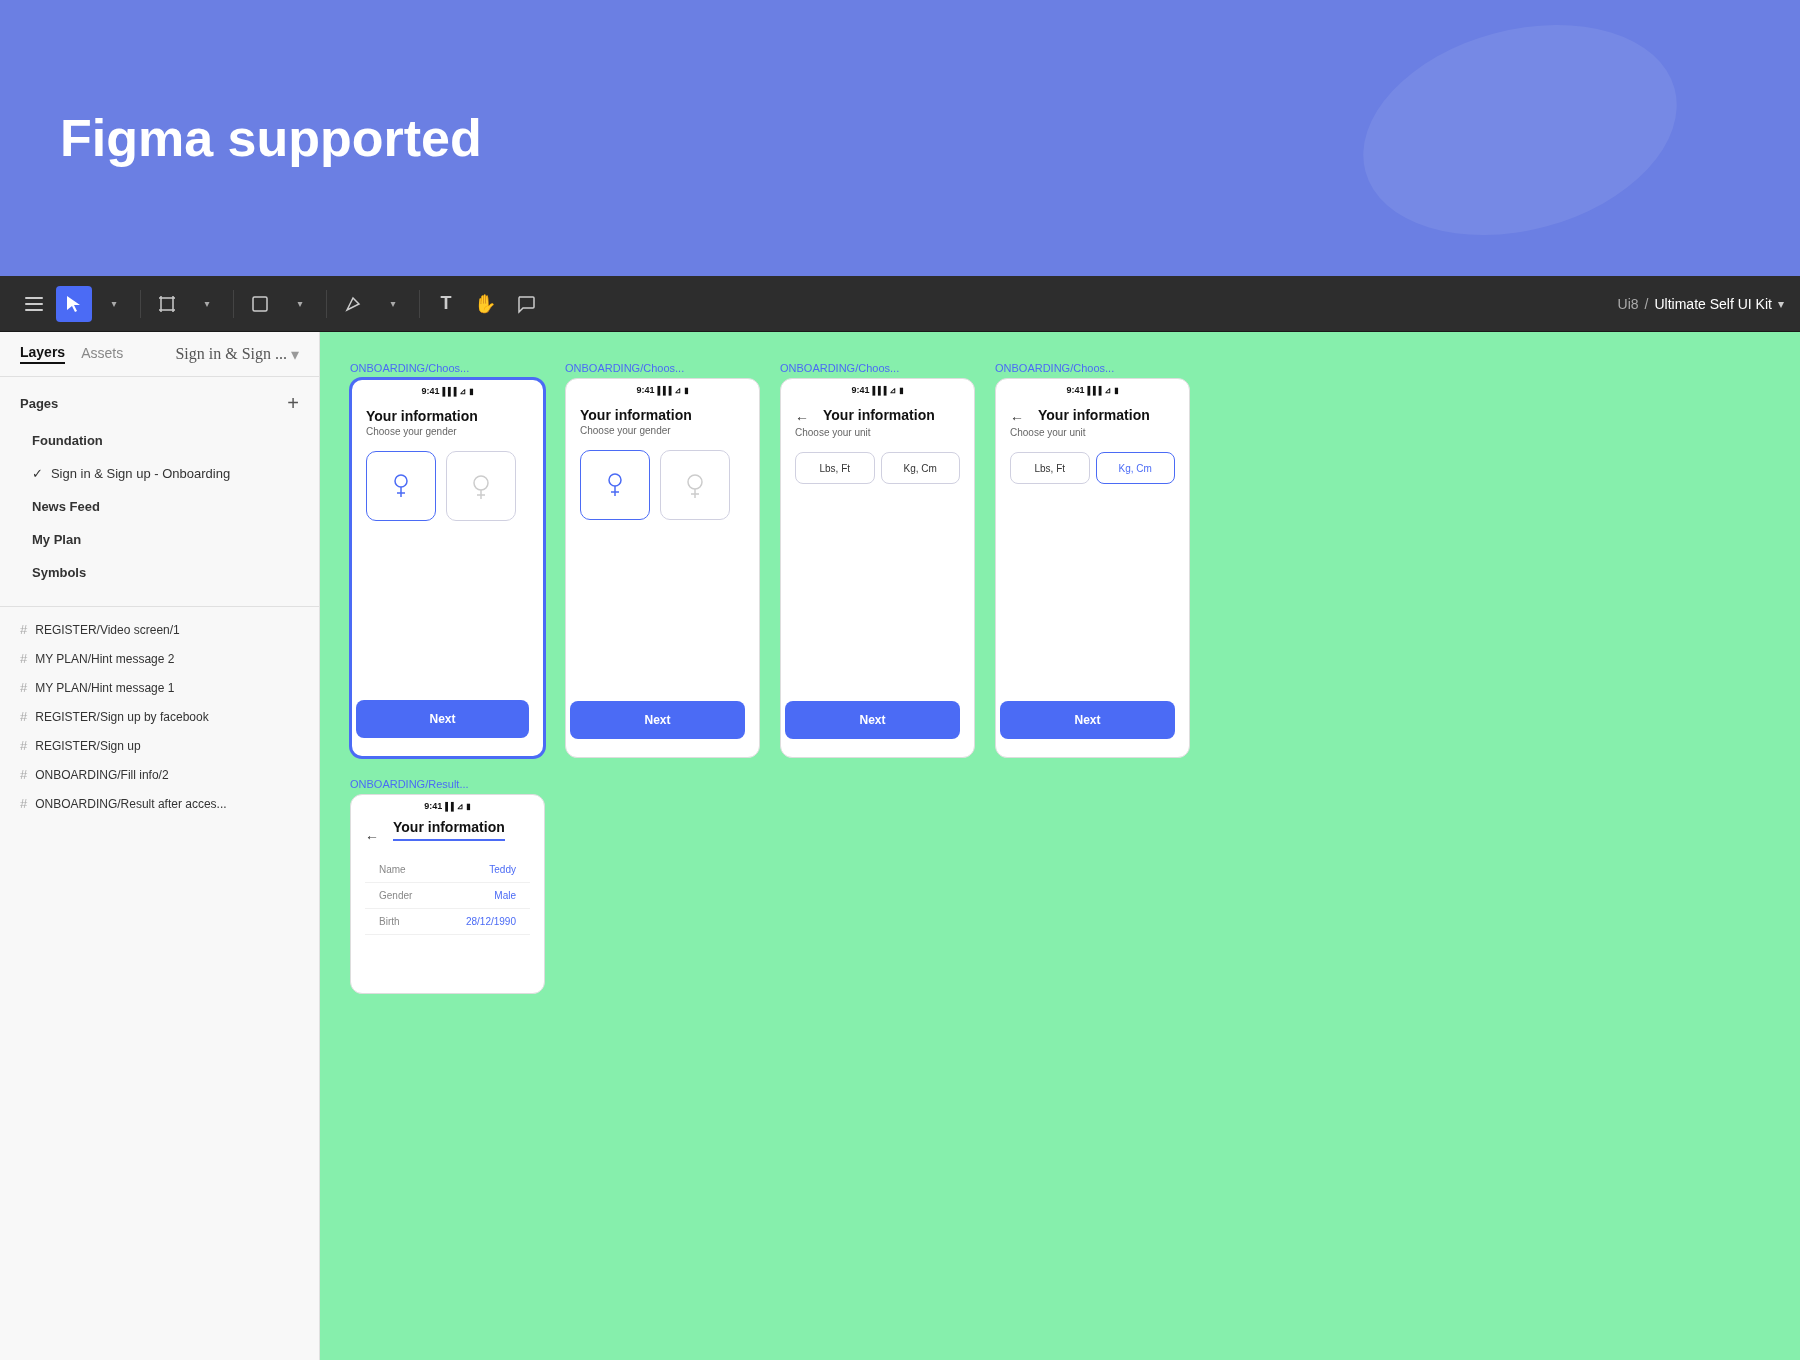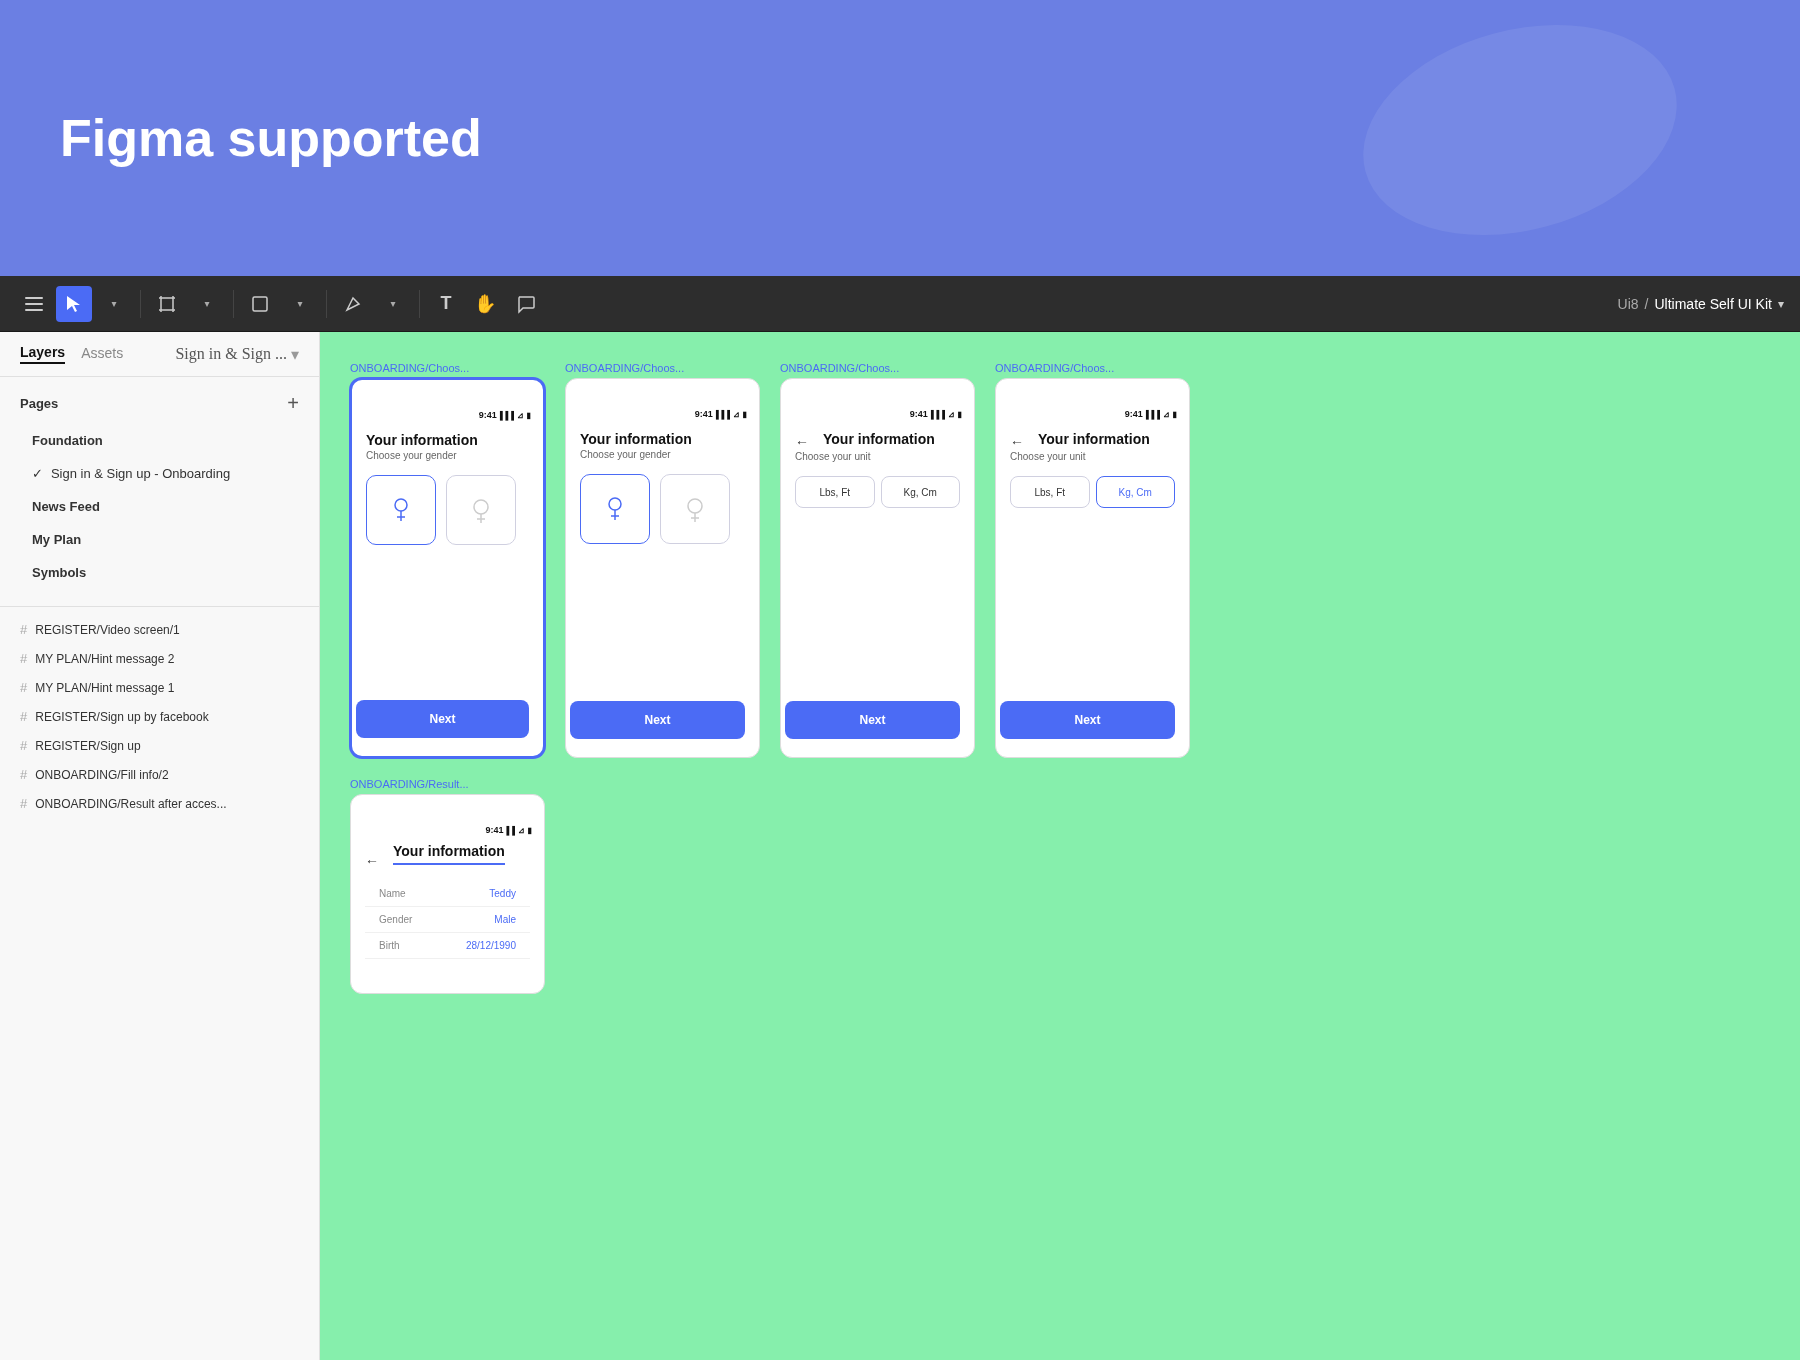--- a/index.html
+++ b/index.html
@@ -184,23 +184,23 @@
       position: relative;
       height: 380px;
     }
 
     .mobile-frame.selected {
       border: 2px solid #4B6BF5;
       box-shadow: 0 0 0 1px #4B6BF5;
     }
 
     .status-bar {
-      display: flex; justify-content: flex-end; align-items: center;
+      display: flex; justify-content: center; align-items: center;
       padding: 6px 12px 2px;
-      font-size: 9px; font-weight: 600; color: #111; margin-top: 24px;
+      font-size: 9px; font-weight: 600; color: #111;
     }
     .status-icons { display: flex; align-items: center; gap: 3px; font-size: 8px; }
 
     .frame-content {
       padding: 10px 14px;
     }
     .frame-header-title {
       font-size: 14px; font-weight: 700; color: #111; margin-bottom: 2px;
     }
     .frame-subtitle { font-size: 10px; color: #666; margin-bottom: 14px; }

